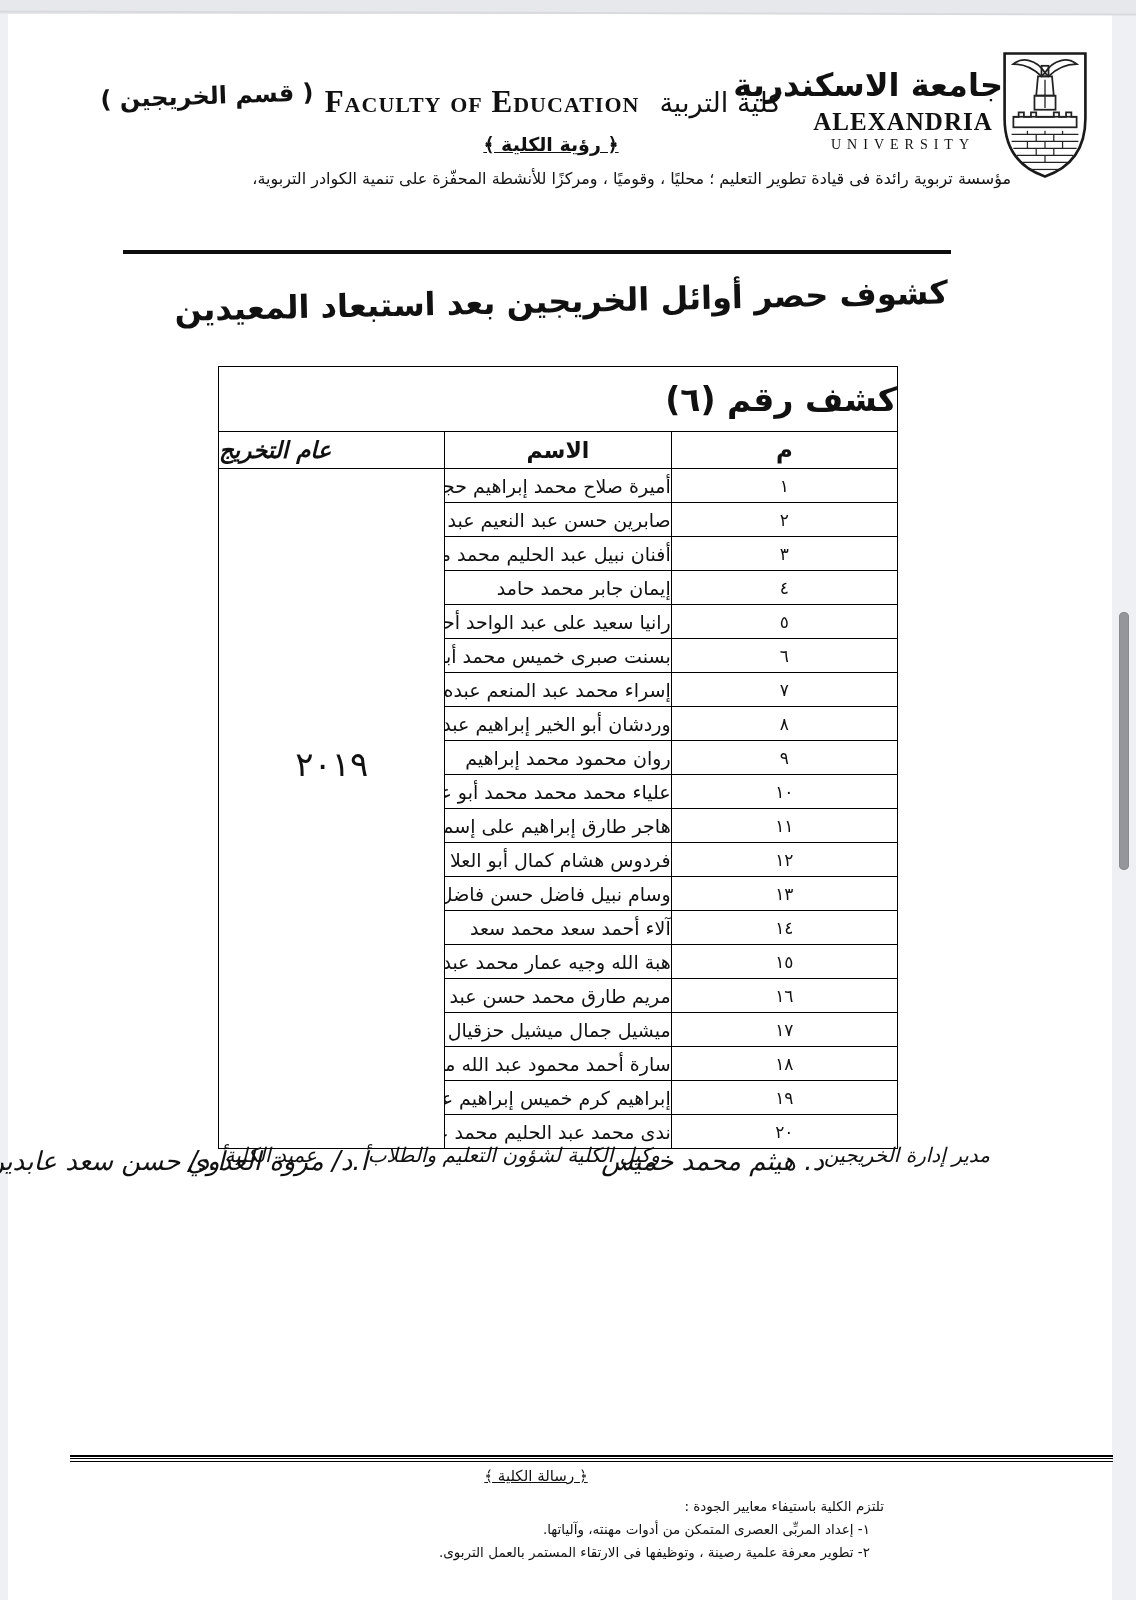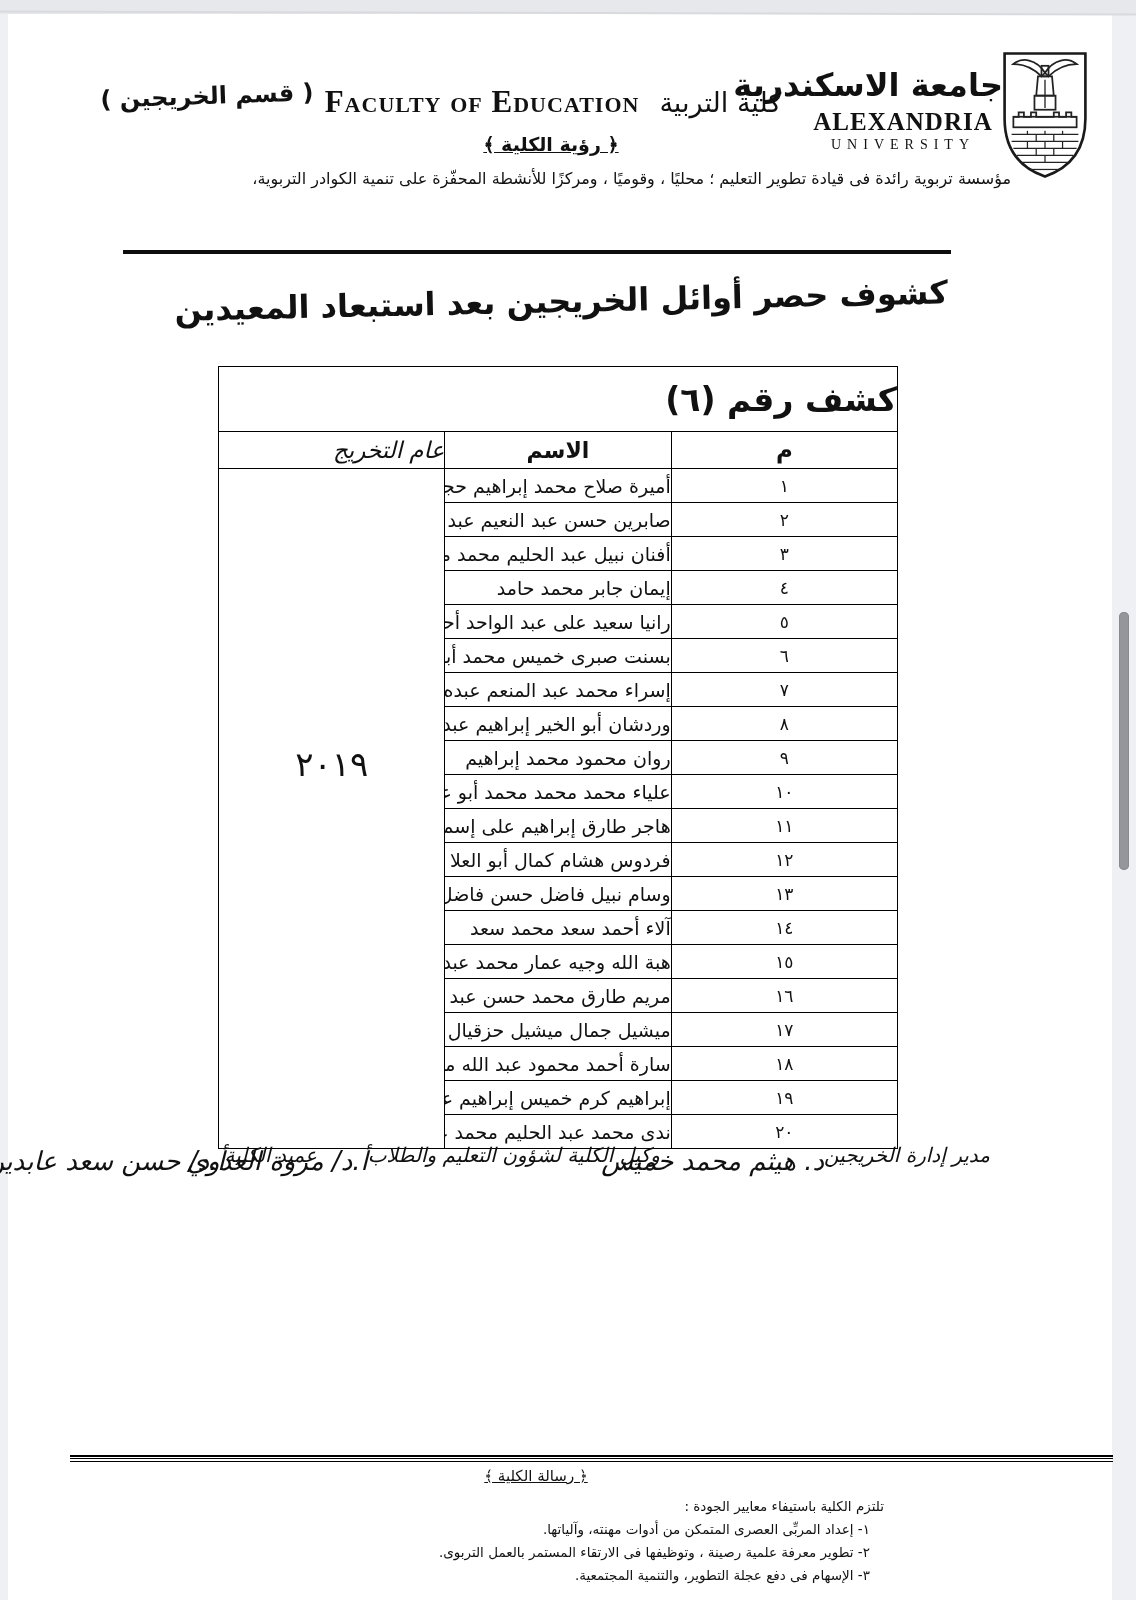--- a/index.html
+++ b/index.html
@@ -56,21 +56,21 @@
   }
   
   table.roster{
     position:absolute;left:210px;top:352px;width:680px;
     border-collapse:collapse;direction:rtl;table-layout:fixed;
   }
   table.roster td,table.roster th{border:1.8px solid #000;padding:0;}
   .cap-cell{height:64px;text-align:right;font-size:33px;font-weight:bold;}
   .h-idx{width:75px;height:36px;text-align:center;font-size:23px;font-weight:bold;}
   .h-name{width:385px;text-align:center;font-size:22px;font-weight:bold;}
-  .h-year{width:220px;text-align:right;font-size:23px;font-weight:normal;font-style:italic;}
+  .h-year{width:220px;text-align:left;font-size:23px;font-weight:bold;font-style:italic;}
   .c-idx{height:33px;text-align:center;font-size:17px;}
   .c-name{text-align:right;font-size:19px;padding:0 8px 2px 4px;white-space:nowrap;overflow:hidden;}
   .c-year{text-align:center;vertical-align:middle;}
   .year-val{
     display:inline-block;font-size:34px;letter-spacing:6px;
     position:relative;top:-45px;
   }
   
   .sig{display:flex;flex-direction:row;align-items:center;direction:rtl;text-align:center;font-style:italic;}
   .sig-title{font-size:20px;font-weight:500;white-space:nowrap;}
@@ -274,19 +274,18 @@
     <div class="sig-title">عميد الكلية</div>
     <div class="sig-name">أ.د/ حسن سعد عابدين</div>
   </div>
 
   <div class="abs foot-rule"></div>
   <div class="abs mission-heading"><span class="u">﴿ رسالة الكلية ﴾</span></div>
   <div class="abs mission">
     <div class="intro">تلتزم الكلية باستيفاء معايير الجودة :</div>
     <div class="item">١- إعداد المربِّى العصرى المتمكن من أدوات مهنته، وآلياتها.</div>
     <div class="item">٢- تطوير معرفة علمية رصينة ، وتوظيفها فى الارتقاء المستمر بالعمل التربوى.</div>
-    <div class="item">٣- الإسهام فى دفع عجلة التطوير، والتنمية المجتمعية.</div>
   </div>
 </div>
 
 <div class="abs top-band"></div>
 <div class="abs top-band-edge"></div>
 <div class="abs scroll-thumb"></div>
 
 </body></html>

